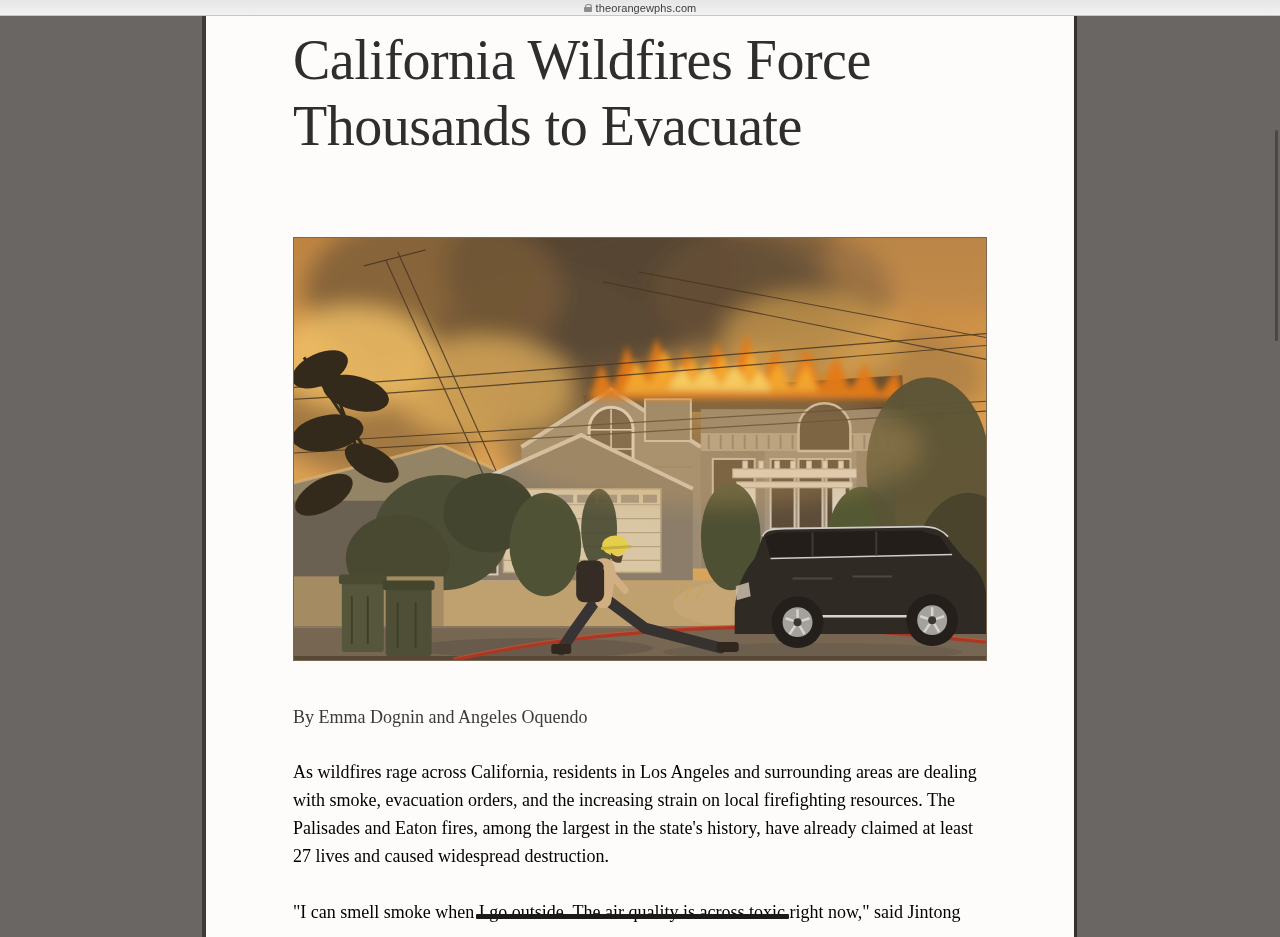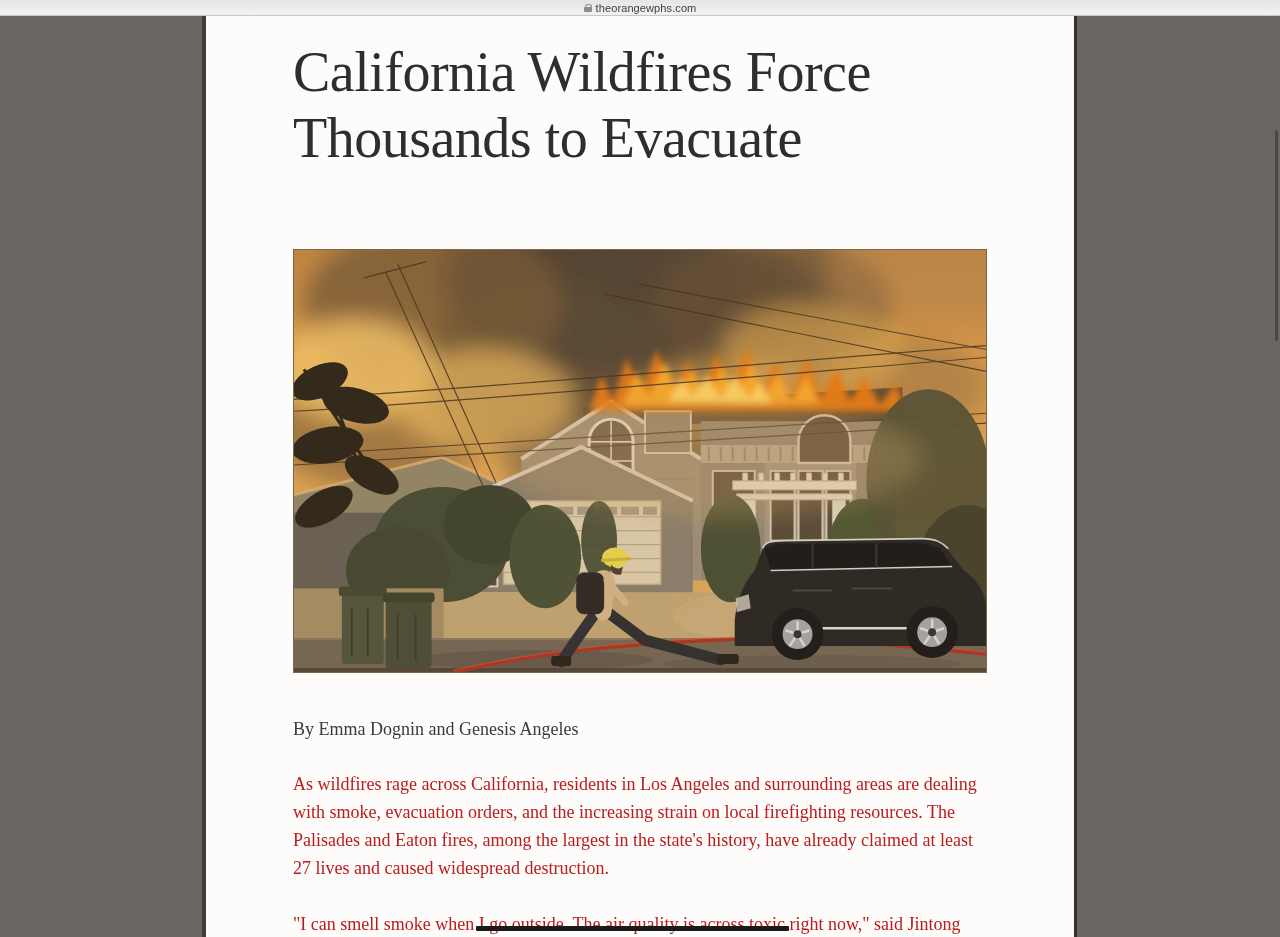--- a/index.html
+++ b/index.html
@@ -31,32 +31,32 @@
   }
   
   .page{
     position:absolute;left:202px;top:15px;width:868px;height:922px;
     background:#fdfcfa;
     border-left:4px solid #3e3c3b;border-right:3px solid #343231;
     overflow:hidden;
   }
   .content{width:694px;margin-left:87px;}
   .headline{
-    margin:0;padding-top:24px;width:680px;
+    margin:0;padding-top:12px;width:680px;
     font-family:"Liberation Serif","DejaVu Serif",serif;font-weight:400;
     font-size:56px;line-height:66px;color:#2e2e2e;letter-spacing:-0.5px;
   }
   .hero{
     margin:78px 0 0 0;width:694px;height:424px;display:block;
     border:1px solid #7a6950;box-sizing:border-box;background:#d99a4a;
   }
   .hero svg{display:block;width:692px;height:422px;}
   .byline,.para{
     font-family:"Liberation Serif","DejaVu Serif",serif;
-    font-size:18px;line-height:28px;color:#b91c1c;margin:0;width:694px;
+    font-size:18px;line-height:28px;color:#000000;margin:0;width:694px;
   }
   .byline{margin-top:42px;color:#3a3a3a;}
   .para{margin-top:27px;}
   .quote{margin-top:28px;}
   .struck{position:relative;}
   .struck::after{
     content:"";position:absolute;left:-3px;right:-4px;top:12px;height:5px;
     background:#1a1a1a;border-radius:1px;
   }
 </style>
@@ -263,20 +263,20 @@
           <path d="M318,316 a8 8 0 0 0 12 2 l-2,8 a9 9 0 0 1 -10,-4 Z" fill="#4a3828"></path>
         </g>
 
         <g>
           <ellipse cx="420" cy="210" rx="210" ry="60" fill="#caa061" opacity="0.3" filter="url(#blurBig)"></ellipse>
           <rect x="0" y="0" width="694" height="424" fill="#d99d55" opacity="0.1"></rect>
         </g>
       </svg>
     </figure>
 
-    <p class="byline">By Emma Dognin and Genesis Angeles</p>
+    <p class="byline">By Emma Dognin and Angeles Oquendo</p>
 
     <p class="para">As wildfires rage across California, residents in Los Angeles and surrounding areas are dealing with smoke, evacuation orders, and the increasing strain on local firefighting resources. The Palisades and Eaton fires, among the largest in the state's history, have already claimed at least 27 lives and caused widespread destruction.</p>
 
     <p class="para quote"><span>"I can smell smoke when </span><span class="struck">I go outside. The air quality is across toxic</span><span> right now," said Jintong</span></p>
 
   </div>
 </div>
 
 </body></html>

